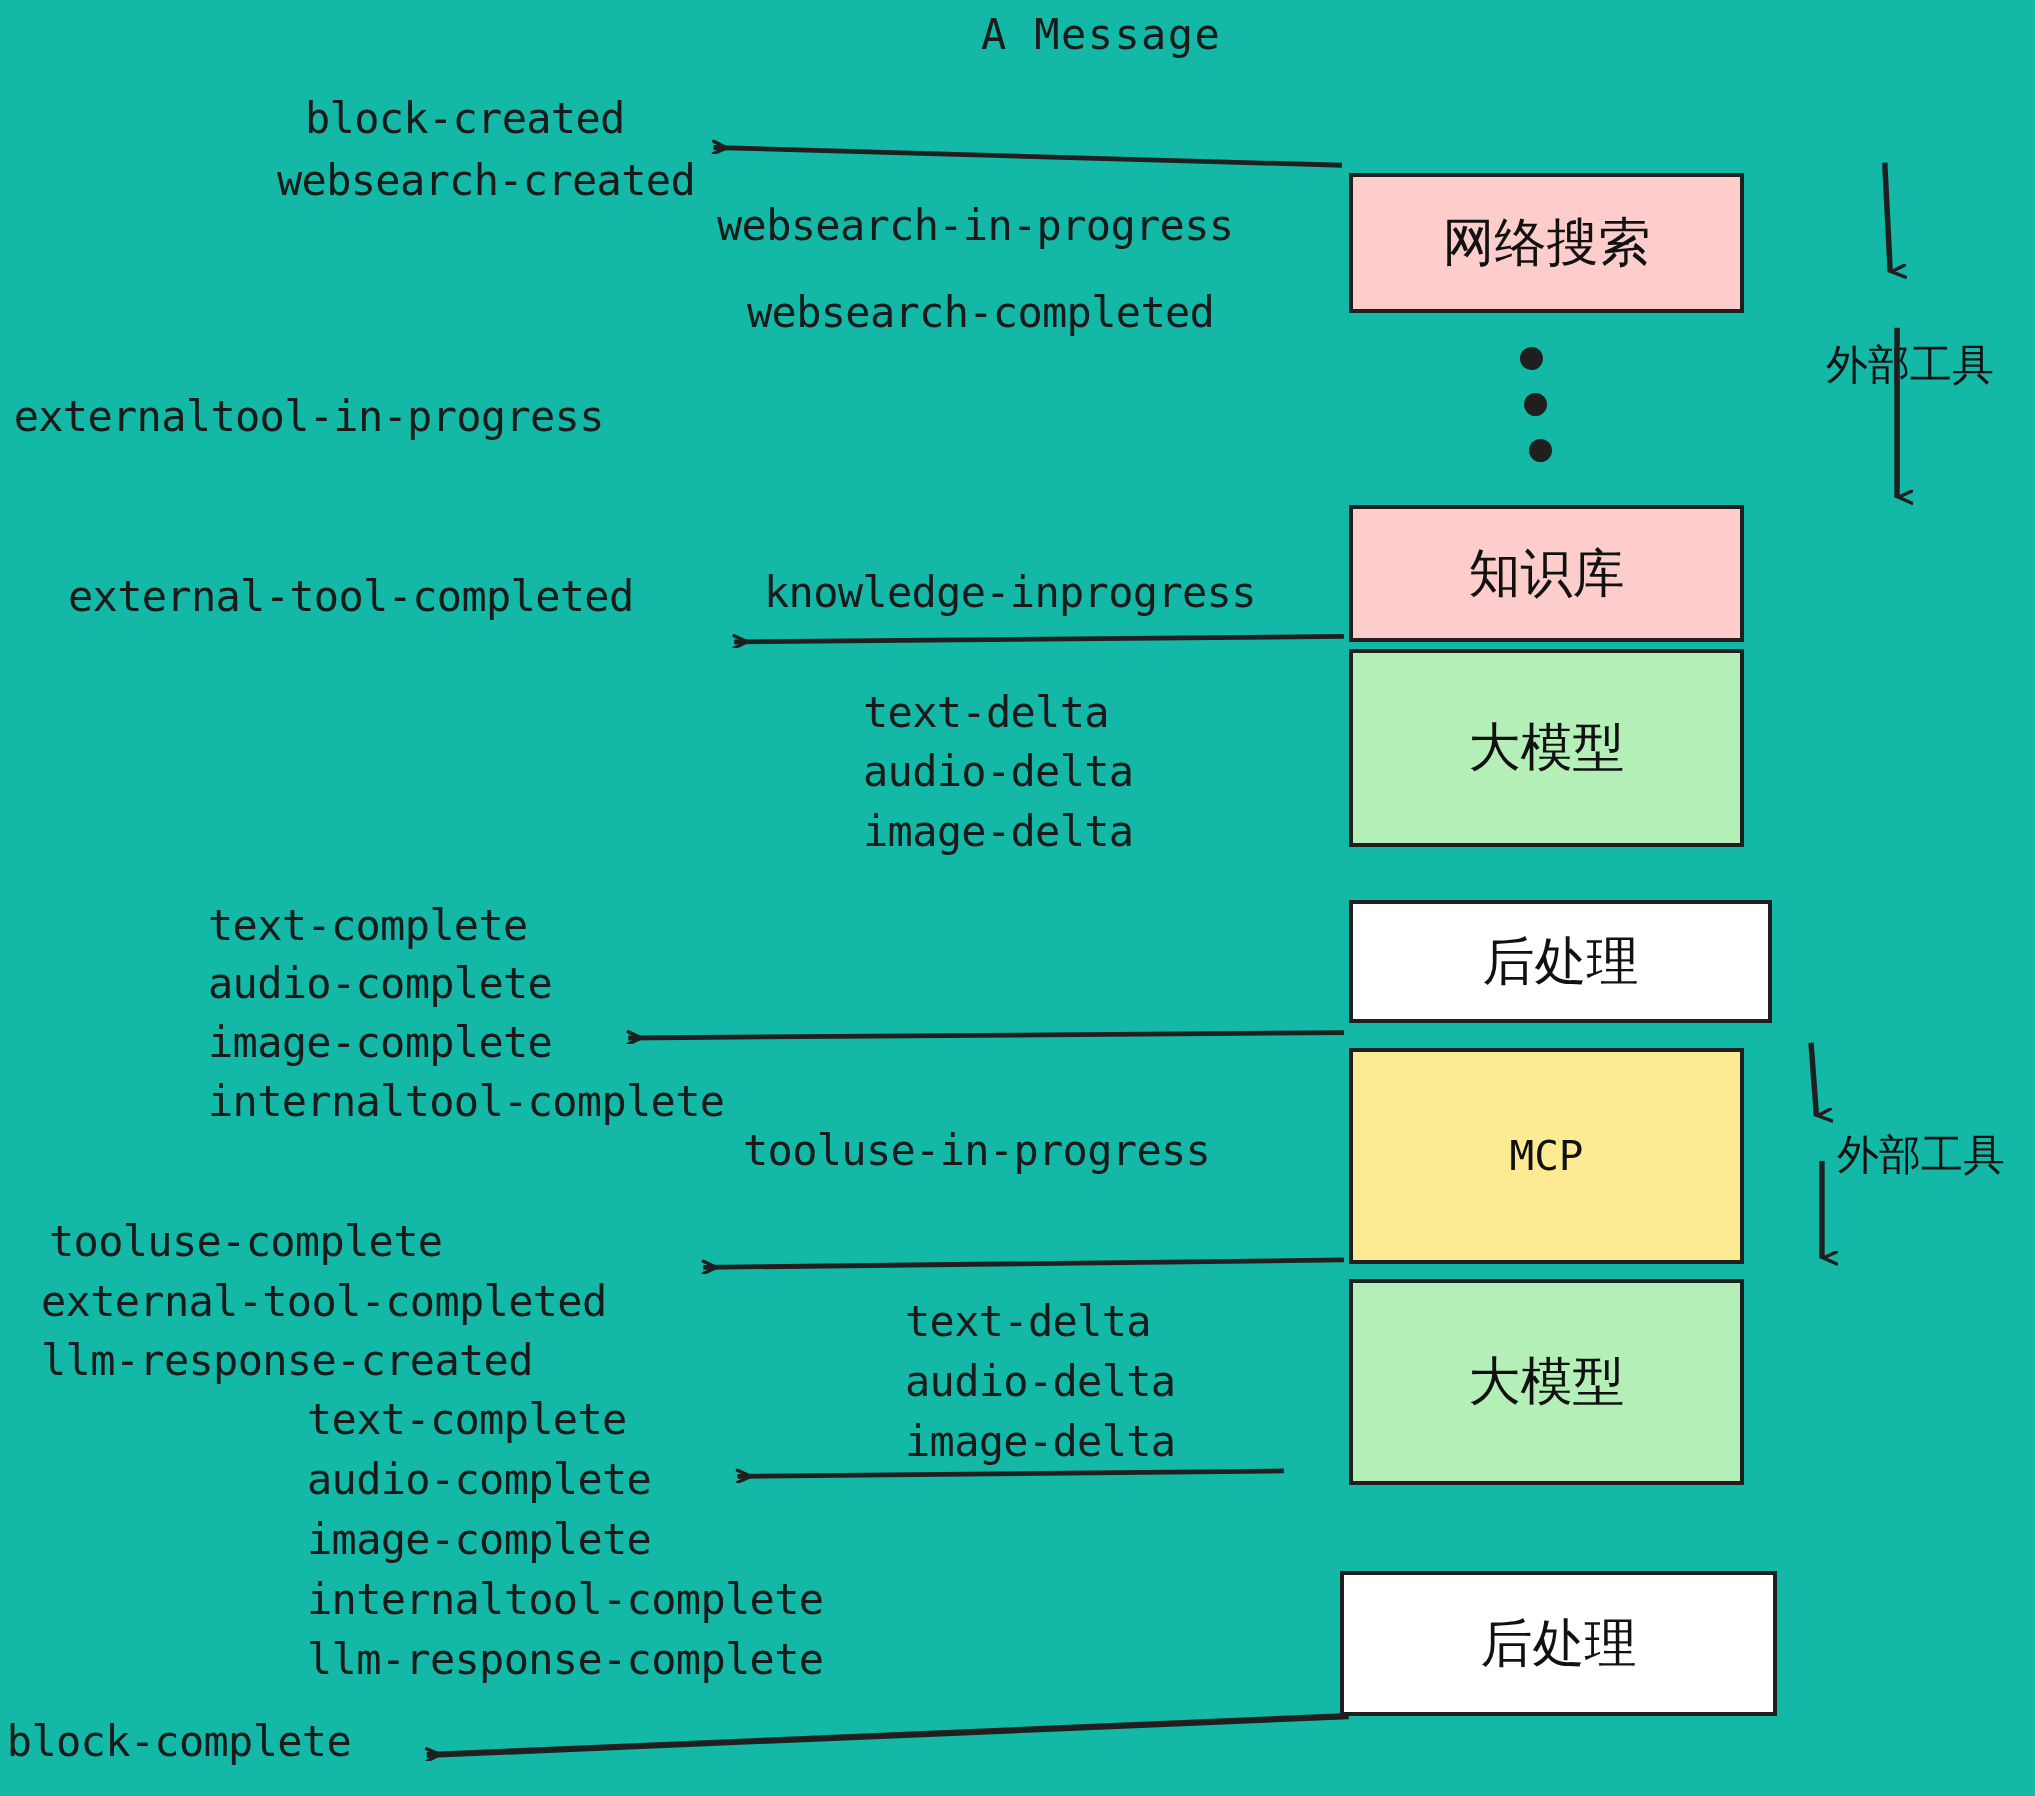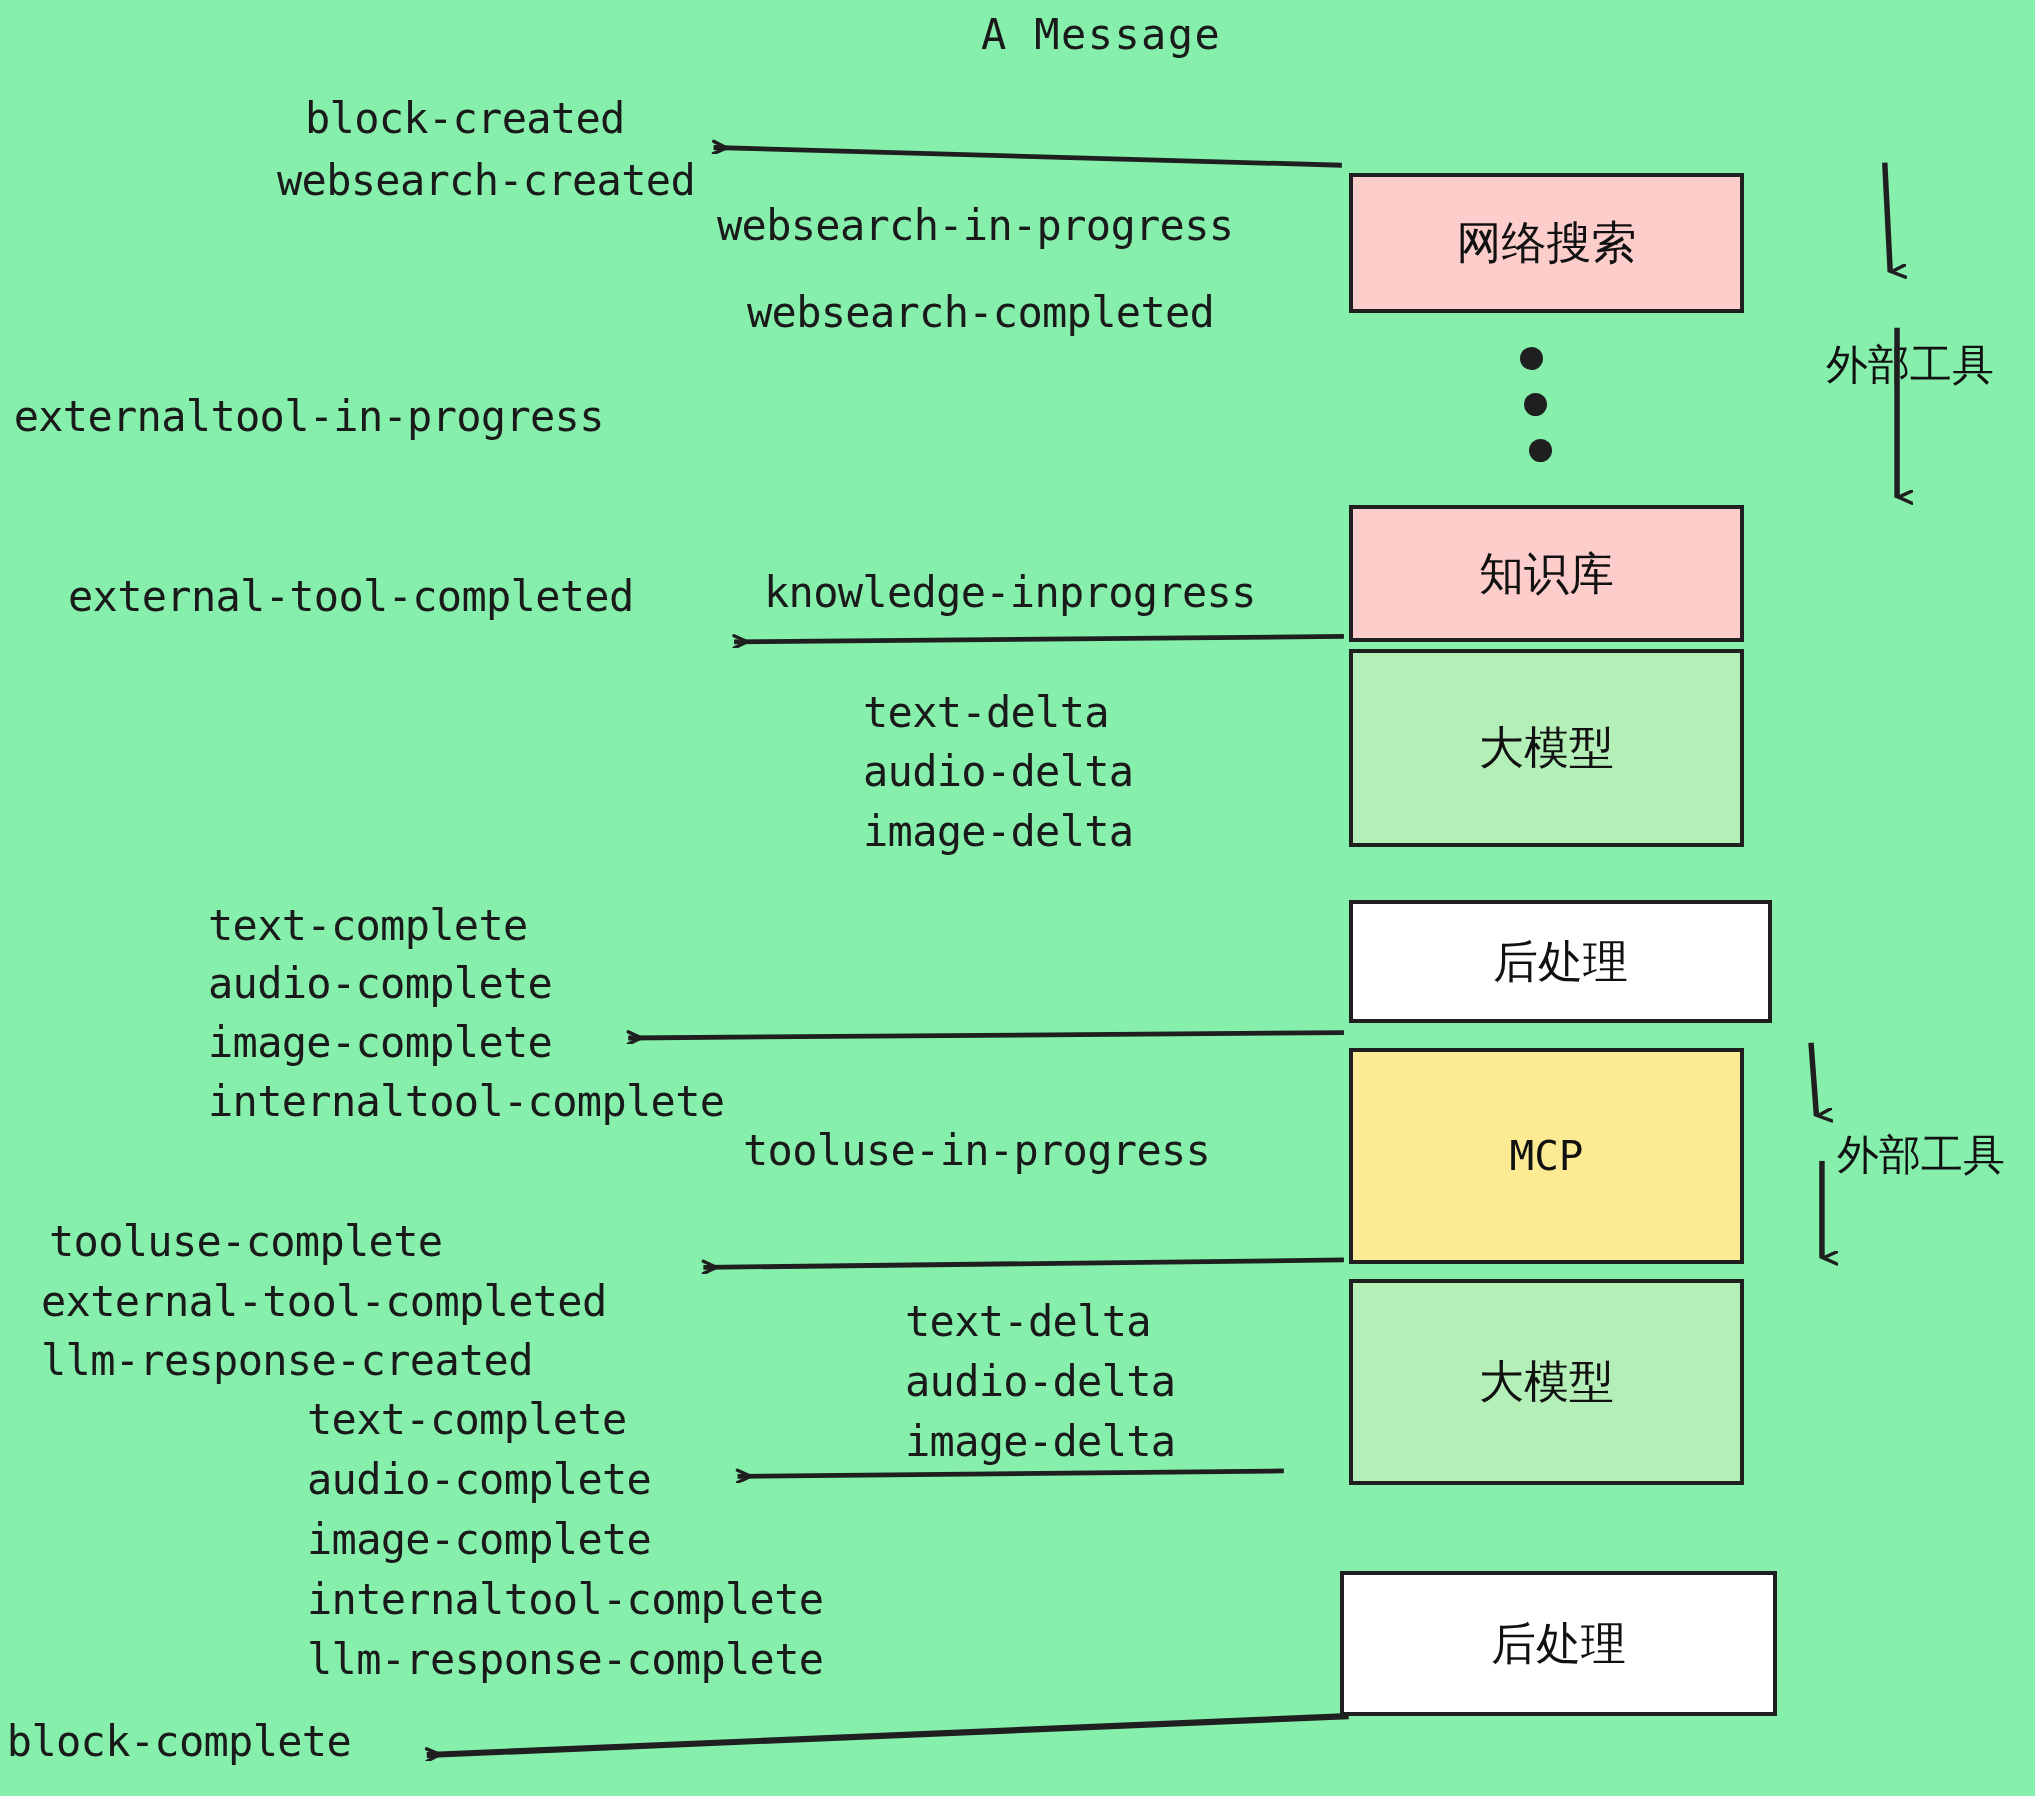--- a/index.html
+++ b/index.html
@@ -1,19 +1,19 @@
 <!DOCTYPE html>
 <html style="font-size:11px"><head>
 <meta charset="utf-8">
 <style>
   html,body{margin:0;padding:0;background:#fff;}
   #stage{
     position:relative;
     width:2035px;height:1796px;
-    background:#86efac;
+    background:#14b8a6;
     font-family:"DejaVu Sans Mono", monospace;
     overflow:hidden;
   }
   .evt{
     position:absolute;
     font-family:"DejaVu Sans Mono","Liberation Mono",monospace;
     font-size:42px;
     color:#1a1a1a;
     white-space:nowrap;
     letter-spacing:-0.7px;
@@ -28,21 +28,21 @@
     letter-spacing:1.4px;
   }
   .box{
     position:absolute;
     border:4.8px solid #1f1f1f;
     box-sizing:border-box;
     display:flex;
     align-items:center;
     justify-content:center;
     font-family:"DejaVu Sans","Liberation Sans",sans-serif;
-    font-size:45px;
+    font-size:52px;
     color:#111;
   }
   .box.mono{
     font-family:"DejaVu Sans Mono","Liberation Mono",monospace;
     font-size:41px;
     margin-top:18px;
   }
   .side-label{
     position:absolute;
     font-family:"DejaVu Sans","Liberation Sans",sans-serif;

